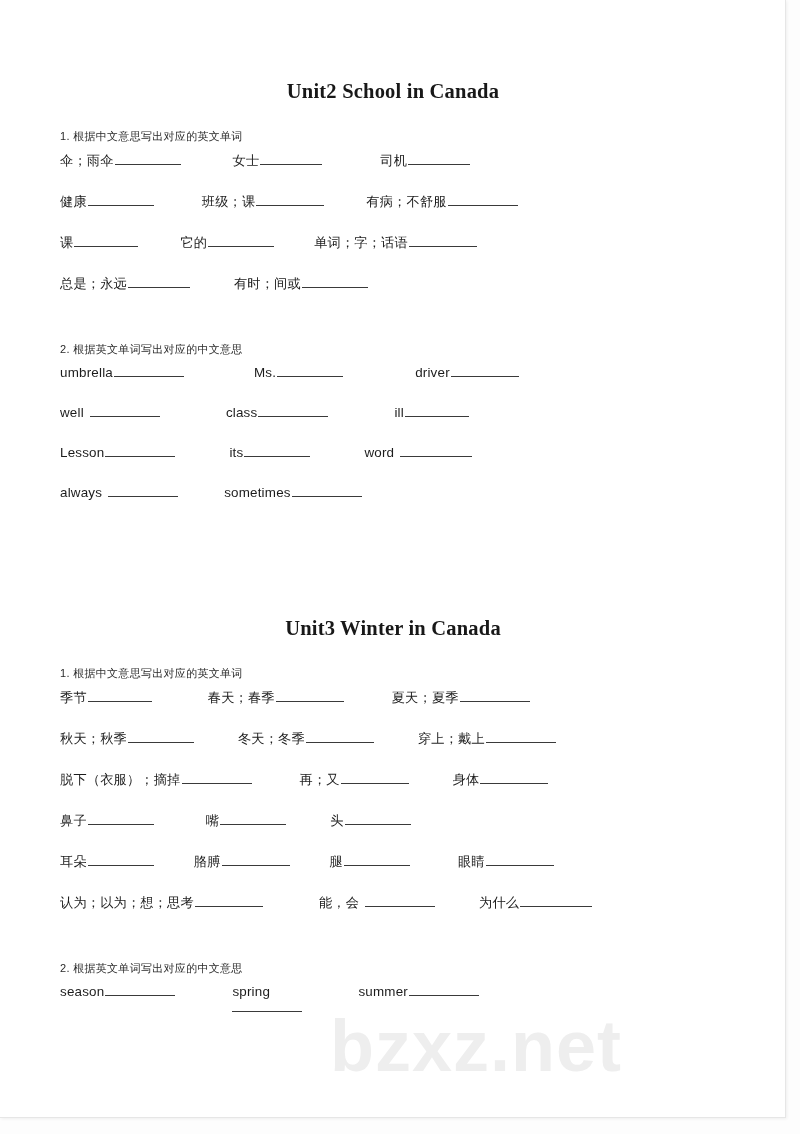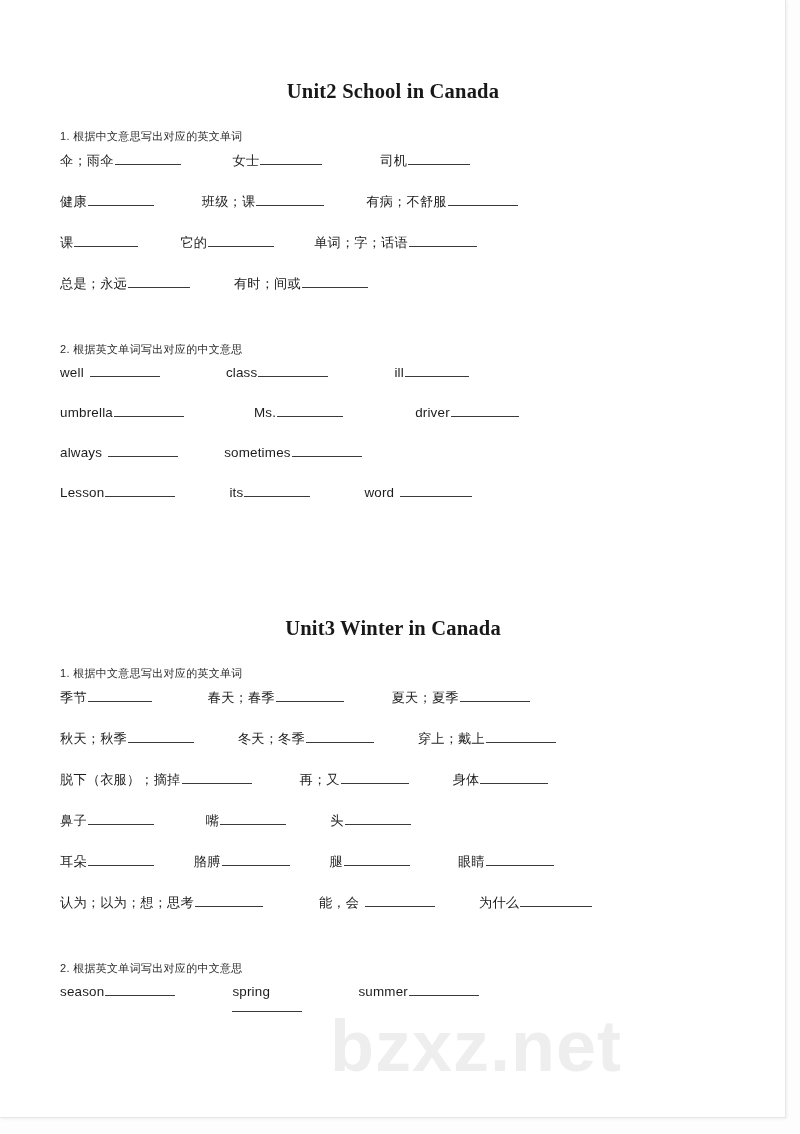--- a/index.html
+++ b/index.html
@@ -170,71 +170,71 @@
                 <span class="blank" style="width: 66px;"></span>
               </span>
             </div>
           </div>
       </div>
 
       <div>
         <div class="section-head">2. 根据英文单词写出对应的中文意思</div>
         <div class="rows" id="u2s2-rows">
             <div class="row tight">
+              <span class="cell en">
+                <span class="lbl">umbrella</span>
+                <span class="blank" style="width: 70px;"></span>
+              </span>
+              <span class="cell en" style="margin-left: 70px;">
+                <span class="lbl">Ms.</span>
+                <span class="blank" style="width: 66px;"></span>
+              </span>
+              <span class="cell en" style="margin-left: 72px;">
+                <span class="lbl">driver</span>
+                <span class="blank" style="width: 68px;"></span>
+              </span>
+            </div>
+            <div class="row tight">
               <span class="cell sp en">
                 <span class="lbl">well</span>
                 <span class="blank" style="width: 70px;"></span>
               </span>
               <span class="cell en" style="margin-left: 66px;">
                 <span class="lbl">class</span>
                 <span class="blank" style="width: 70px;"></span>
               </span>
               <span class="cell en" style="margin-left: 66px;">
                 <span class="lbl">ill</span>
                 <span class="blank" style="width: 64px;"></span>
               </span>
             </div>
             <div class="row tight">
               <span class="cell en">
-                <span class="lbl">umbrella</span>
-                <span class="blank" style="width: 70px;"></span>
-              </span>
-              <span class="cell en" style="margin-left: 70px;">
-                <span class="lbl">Ms.</span>
-                <span class="blank" style="width: 66px;"></span>
-              </span>
-              <span class="cell en" style="margin-left: 72px;">
-                <span class="lbl">driver</span>
-                <span class="blank" style="width: 68px;"></span>
-              </span>
-            </div>
-            <div class="row tight">
-              <span class="cell sp en">
-                <span class="lbl">always</span>
-                <span class="blank" style="width: 70px;"></span>
-              </span>
-              <span class="cell en" style="margin-left: 46px;">
-                <span class="lbl">sometimes</span>
-                <span class="blank" style="width: 70px;"></span>
-              </span>
-            </div>
-            <div class="row tight">
-              <span class="cell en">
                 <span class="lbl">Lesson</span>
                 <span class="blank" style="width: 70px;"></span>
               </span>
               <span class="cell en" style="margin-left: 54px;">
                 <span class="lbl">its</span>
                 <span class="blank" style="width: 66px;"></span>
               </span>
               <span class="cell sp en" style="margin-left: 54px;">
                 <span class="lbl">word</span>
                 <span class="blank" style="width: 72px;"></span>
               </span>
             </div>
+            <div class="row tight">
+              <span class="cell sp en">
+                <span class="lbl">always</span>
+                <span class="blank" style="width: 70px;"></span>
+              </span>
+              <span class="cell en" style="margin-left: 46px;">
+                <span class="lbl">sometimes</span>
+                <span class="blank" style="width: 70px;"></span>
+              </span>
+            </div>
           </div>
       </div>
 
       <div class="unit-title" id="unit3-title">Unit3 Winter in Canada</div>
 
       <div>
         <div class="section-head">1. 根据中文意思写出对应的英文单词</div>
         <div class="rows" id="u3s1-rows">
             <div class="row">
               <span class="cell">

